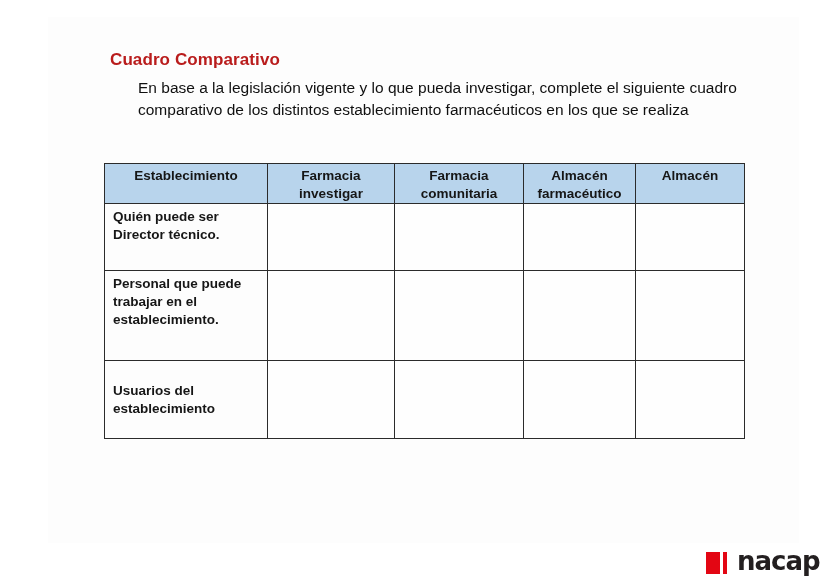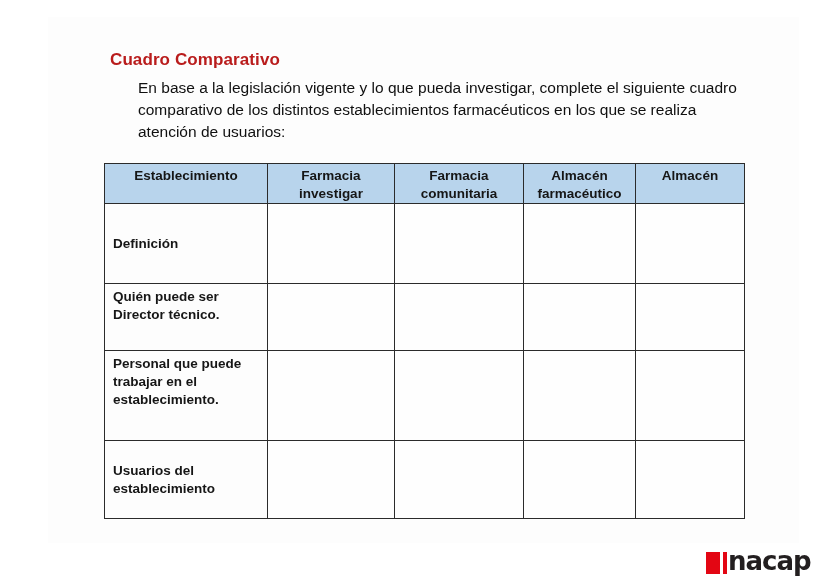--- a/index.html
+++ b/index.html
@@ -58,62 +58,54 @@
   .logo-mark{
     width:21px;height:22px;margin-top:4px;
     background:var(--logo-red);position:relative;flex:0 0 auto;
   }
   .logo-mark::after{
     content:"";position:absolute;top:0;right:4px;width:3px;height:100%;
     background:#ffffff;
   }
   .logo-text{
     font-size:26px;font-weight:bold;color:#231F20;
-    letter-spacing:-1px;line-height:1;margin-left:1px;
+    letter-spacing:-1px;line-height:1;margin-left:10px;
     font-family:"DejaVu Sans","Liberation Sans",sans-serif;
   }
 </style>
 </head>
 <body>
 
 <div class="slide"></div>
 
 <div class="doc-title">Cuadro Comparativo</div>
 
 <div class="intro">
   <div>En base a la legislación vigente y lo que pueda investigar, complete el siguiente cuadro</div>
-  <div>comparativo de los distintos establecimientos farmacéuticos en los que se realiza</div>
-  <div>atención de usuarios:</div>
+  <div>comparativo de los distintos establecimiento farmacéuticos en los que se realiza</div>
 </div>
 
 <table class="comp-table">
   <colgroup>
     <col style="width:163px">
     <col style="width:127px">
     <col style="width:129px">
     <col style="width:112px">
     <col style="width:109px">
   </colgroup>
   <thead>
     <tr>
       <th>Establecimiento</th>
       <th>Farmacia investigar</th>
       <th>Farmacia comunitaria</th>
       <th>Almacén farmacéutico</th>
       <th>Almacén</th>
     </tr>
   </thead>
   <tbody>
-    <tr class="row-1">
-      <td class="label-cell">Definición</td>
-      <td class="empty-cell"></td>
-      <td class="empty-cell"></td>
-      <td class="empty-cell"></td>
-      <td class="empty-cell"></td>
-    </tr>
     <tr class="row-2">
       <td class="label-cell">Quién puede ser Director técnico.</td>
       <td class="empty-cell"></td>
       <td class="empty-cell"></td>
       <td class="empty-cell"></td>
       <td class="empty-cell"></td>
     </tr>
     <tr class="row-3">
       <td class="label-cell">Personal que puede trabajar en el establecimiento.</td>
       <td class="empty-cell"></td>

